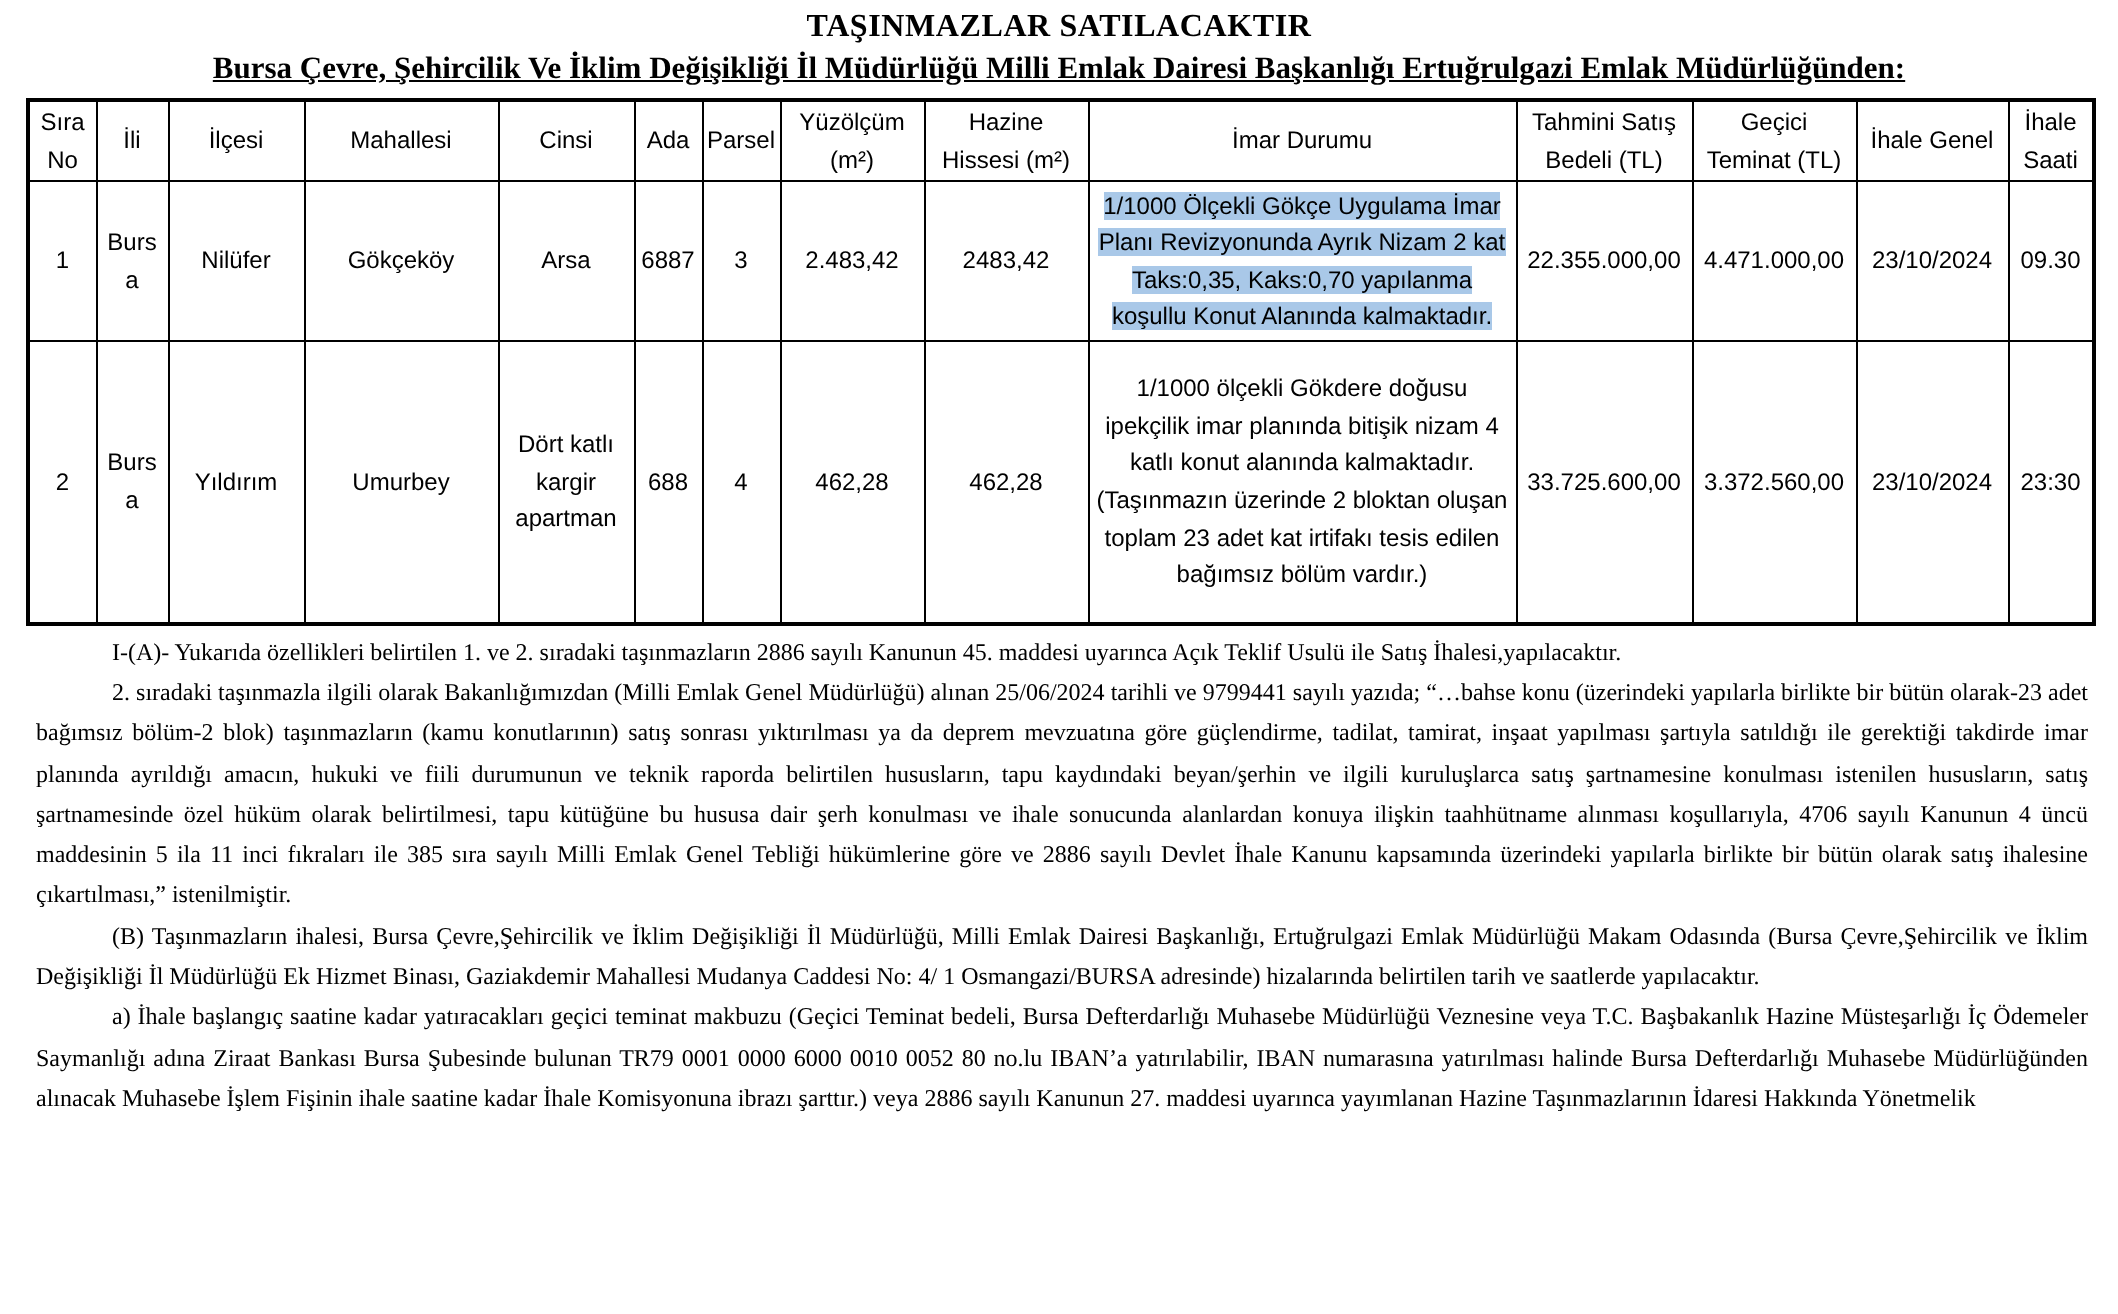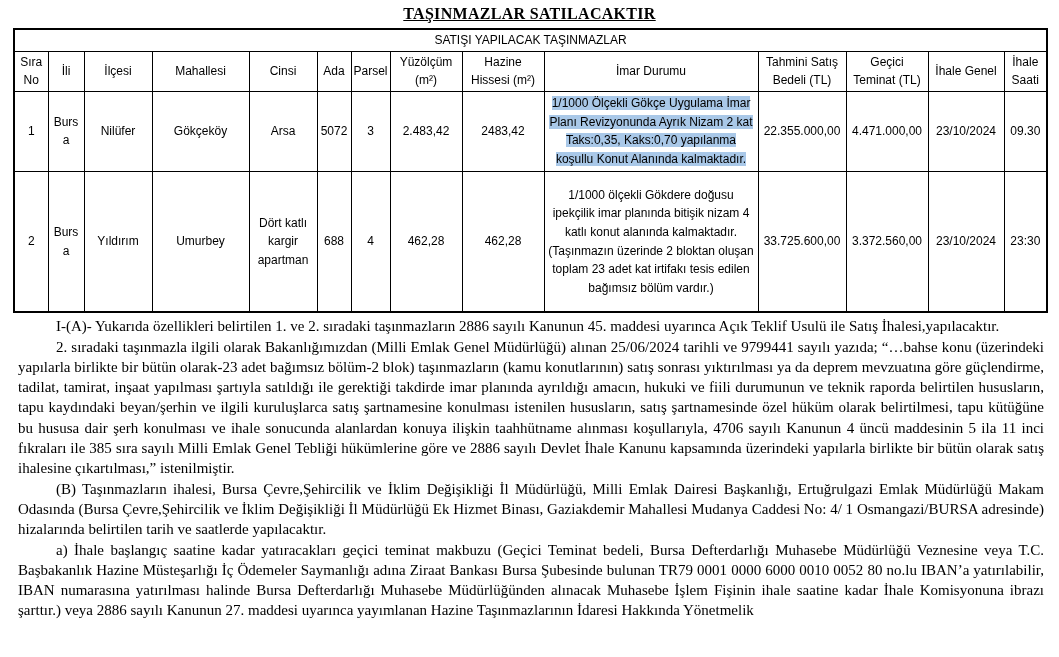--- a/index.html
+++ b/index.html
@@ -4,21 +4,21 @@
 <style>
   * { margin: 0; padding: 0; box-sizing: border-box; }
   html, body { background: #ffffff; }
   body {
     width: 1059px;
     height: 657px;
     overflow: hidden;
     color: #000;
     font-family: "Liberation Serif", serif;
   }
-  .doc-header { text-align: center; padding-top: 5px; text-decoration: underline; }
+  .doc-header { text-align: center; padding-top: 5px; }
   .doc-title {
     font-size: 16px;
     font-weight: bold;
     letter-spacing: 0.3px;
     font-family: "Liberation Serif", serif;
   }
   .doc-subtitle {
     font-size: 15.5px;
     font-weight: bold;
     text-decoration: underline;
@@ -44,54 +44,52 @@
     word-wrap: break-word;
   }
   .caption-row td { height: 18px; line-height: 16px; padding: 0; }
   .header-row th { height: 40px; }
   .row-1 td { height: 80px; margin-top: 32px; }
   .row-2 td { height: 141px; }
   .imar-cell { line-height: 1.8; }
   .hl { background-color: var(--highlight, #a9c8e8); }
   .doc-body {
     margin: 3px 15px 0 18px;
-    font-size: 15px;
+    font-size: 12px;
     line-height: 20.3px;
     text-align: justify;
   }
   .doc-body p { text-indent: 38px; }
 </style>
 </head>
 <body>
 
 <div class="doc-header">
   <div class="doc-title">TAŞINMAZLAR SATILACAKTIR</div>
+  <div class="doc-subtitle">Bursa Çevre, Şehircilik Ve İklim Değişikliği İl Müdürlüğü Milli Emlak Dairesi Başkanlığı Ertuğrulgazi Emlak Müdürlüğünden:</div>
 </div>
 
 <table class="sales">
   <colgroup>
     <col style="width:34px">
       <col style="width:36px">
       <col style="width:68px">
       <col style="width:97px">
     <col style="width:68px">
       <col style="width:34px">
       <col style="width:39px">
       <col style="width:72px">
     <col style="width:82px">
       <col style="width:214px">
       <col style="width:88px">
       <col style="width:82px">
     <col style="width:76px">
       <col style="width:43px">
   </colgroup>
   <tbody>
-    <tr class="caption-row">
-      <td colspan="14">SATIŞI YAPILACAK TAŞINMAZLAR</td>
-    </tr>
     <tr class="header-row">
       <th>Sıra No</th>
       <th>İli</th>
       <th>İlçesi</th>
       <th>Mahallesi</th>
       <th>Cinsi</th>
       <th>Ada</th>
       <th>Parsel</th>
       <th>Yüzölçüm (m²)</th>
       <th>Hazine Hissesi (m²)</th>
@@ -100,21 +98,21 @@
       <th>Geçici Teminat (TL)</th>
       <th>İhale Genel</th>
       <th>İhale Saati</th>
     </tr>
     <tr class="row-1">
       <td>1</td>
       <td>Bursa</td>
       <td>Nilüfer</td>
       <td>Gökçeköy</td>
       <td>Arsa</td>
-      <td>5072</td>
+      <td>6887</td>
       <td>3</td>
       <td>2.483,42</td>
       <td>2483,42</td>
       <td class="imar-cell"><span class="hl">1/1000 Ölçekli Gökçe Uygulama İmar Planı Revizyonunda Ayrık Nizam 2 kat Taks:0,35, Kaks:0,70 yapılanma koşullu Konut Alanında kalmaktadır.</span></td>
       <td>22.355.000,00</td>
       <td>4.471.000,00</td>
       <td>23/10/2024</td>
       <td>09.30</td>
     </tr>
     <tr class="row-2">

